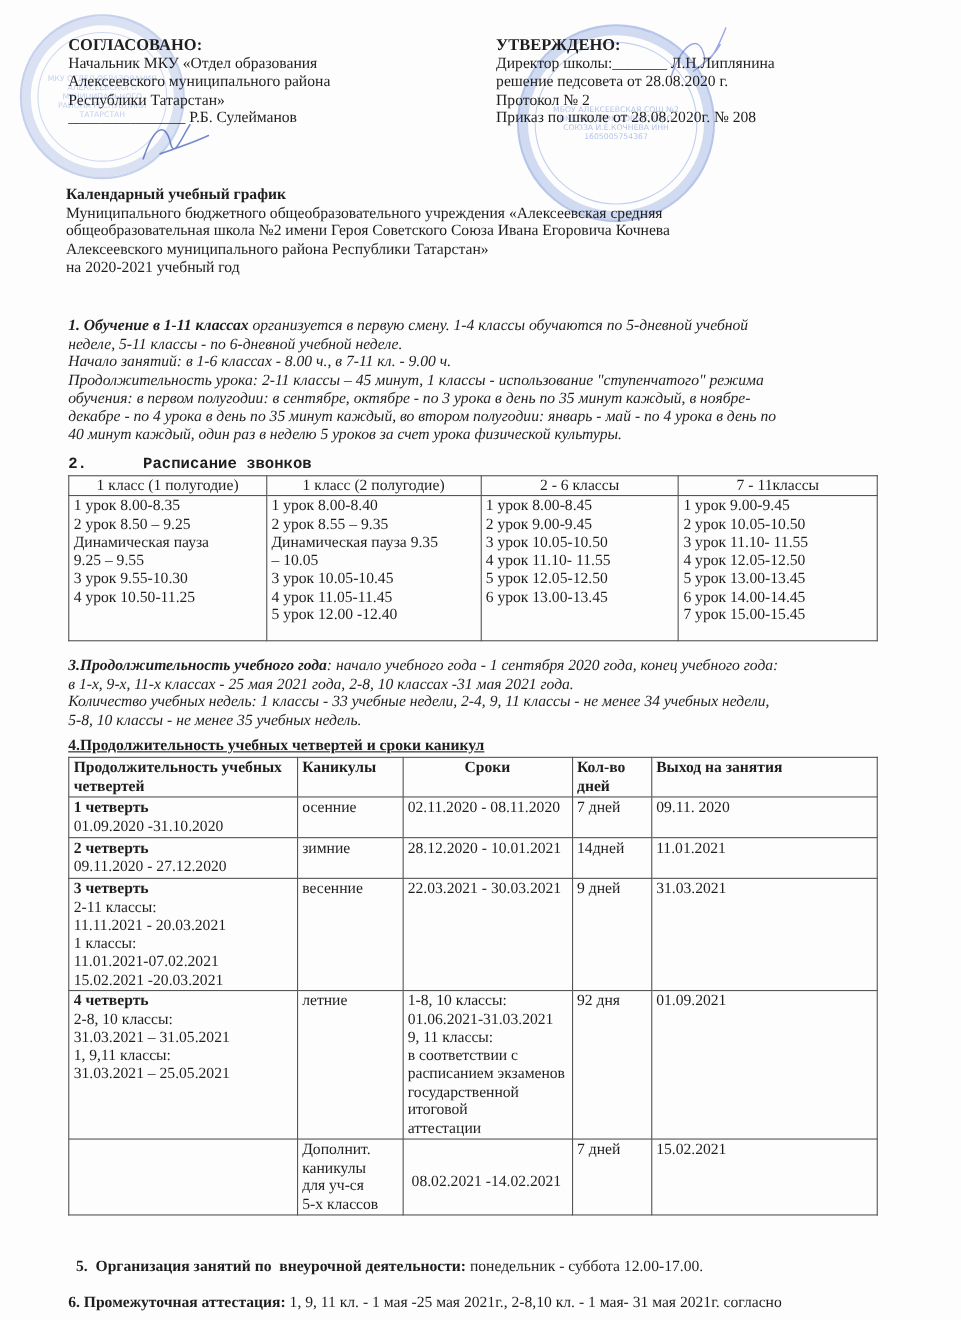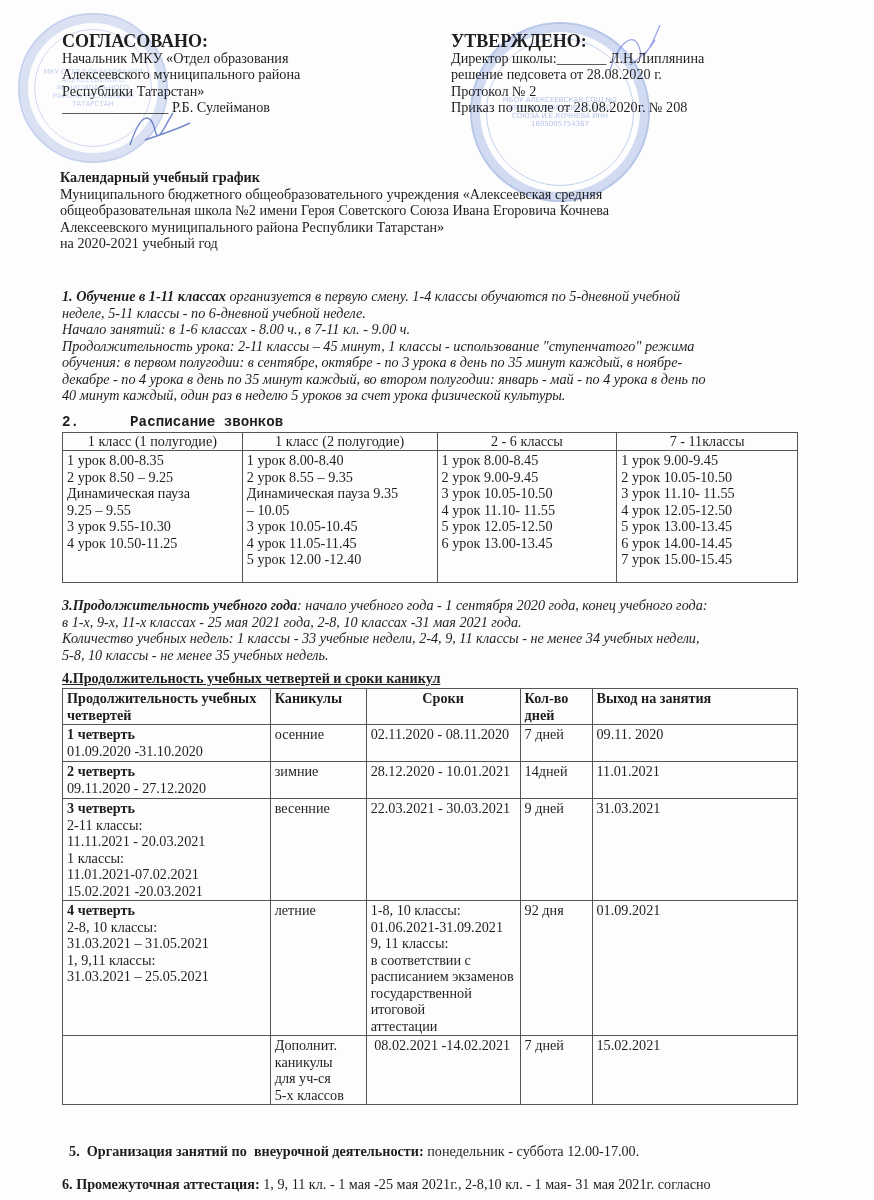--- a/index.html
+++ b/index.html
@@ -26,21 +26,21 @@
   .stamp .txt {
     position: absolute; left: 50%; top: 50%; transform: translate(-50%,-50%);
     font-family: "DejaVu Sans", sans-serif; font-size: 7px; line-height: 8px;
     color: rgba(60,100,200,0.55); text-align: center; width: 70%;
   }
   .sig { position: absolute; pointer-events: none; }
 
   
   .hdr-left { left: 62px; top: 33px; width: 360px; }
   .hdr-right { left: 451px; top: 33px; width: 400px; }
-  .hdr-title { font-weight: bold; font-size: 18px; }
+  .hdr-title { font-weight: bold; font-size: 15px; }
   .center-block { left: 60px; width: 760px; top: 169px; }
   .center-block .t { font-weight: bold; }
 
   .para { left: 62px; width: 736px; text-align: justify; font-style: italic; }
   .line { display: block; white-space: nowrap; }
 
   table { border-collapse: collapse; }
   td, th { border: 1px solid #555; vertical-align: top; font-weight: normal; text-align: left; }
 
   .bells { position: absolute; left: 62px; top: 432px; width: 736px; }
@@ -242,41 +242,41 @@
       <span class="cell-line">2-8, 10 классы:</span>
       <span class="cell-line">31.03.2021 – 31.05.2021</span>
       <span class="cell-line">1, 9,11 классы:</span>
       <span class="cell-line">31.03.2021  – 25.05.2021</span>
     </td>
     <td>
           <span class="cell-line">летние</span>
         </td>
     <td>
       <span class="cell-line">1-8, 10 классы:</span>
-      <span class="cell-line">01.06.2021-31.09.2021</span>
+      <span class="cell-line">01.06.2021-31.03.2021</span>
       <span class="cell-line">9, 11 классы:</span>
       <span class="cell-line">в соответствии с</span>
       <span class="cell-line">расписанием экзаменов</span>
       <span class="cell-line">государственной итоговой</span>
       <span class="cell-line">аттестации</span>
     </td>
     <td>92 дня</td>
     <td>01.09.2021</td>
   </tr>
 
   <tr>
     <td></td>
     <td>
       <span class="cell-line">Дополнит.</span>
       <span class="cell-line">каникулы</span>
       <span class="cell-line">для уч-ся</span>
       <span class="cell-line">5-х классов</span>
     </td>
     <td>
-          <span class="cell-line" style="white-space:pre;"> 08.02.2021 -14.02.2021</span>
+          <span class="cell-line" style="white-space:pre;margin-top:29px;"> 08.02.2021 -14.02.2021</span>
         </td>
     <td>7 дней</td>
     <td>15.02.2021</td>
   </tr>
 </tbody>
   </table>
 
 <div class="abs" style="left:62px; top:1126px; white-space:pre;">
   <span class="b">5.  Организация занятий по  внеурочной деятельности:</span><span> понедельник - суббота 12.00-17.00.</span>
 </div>

